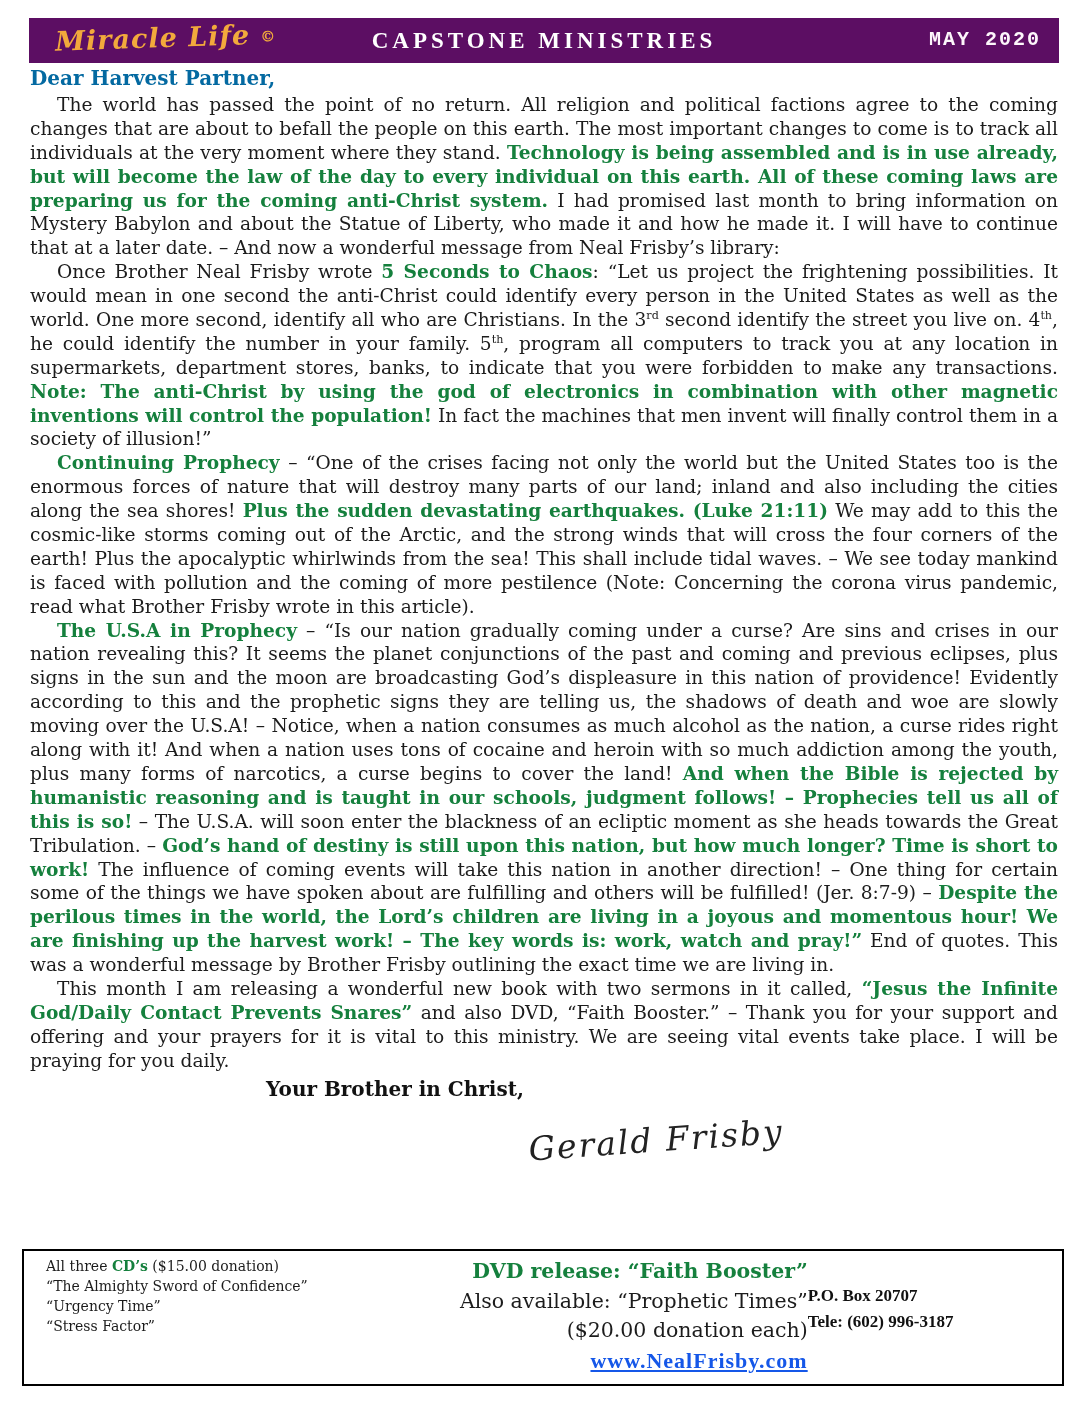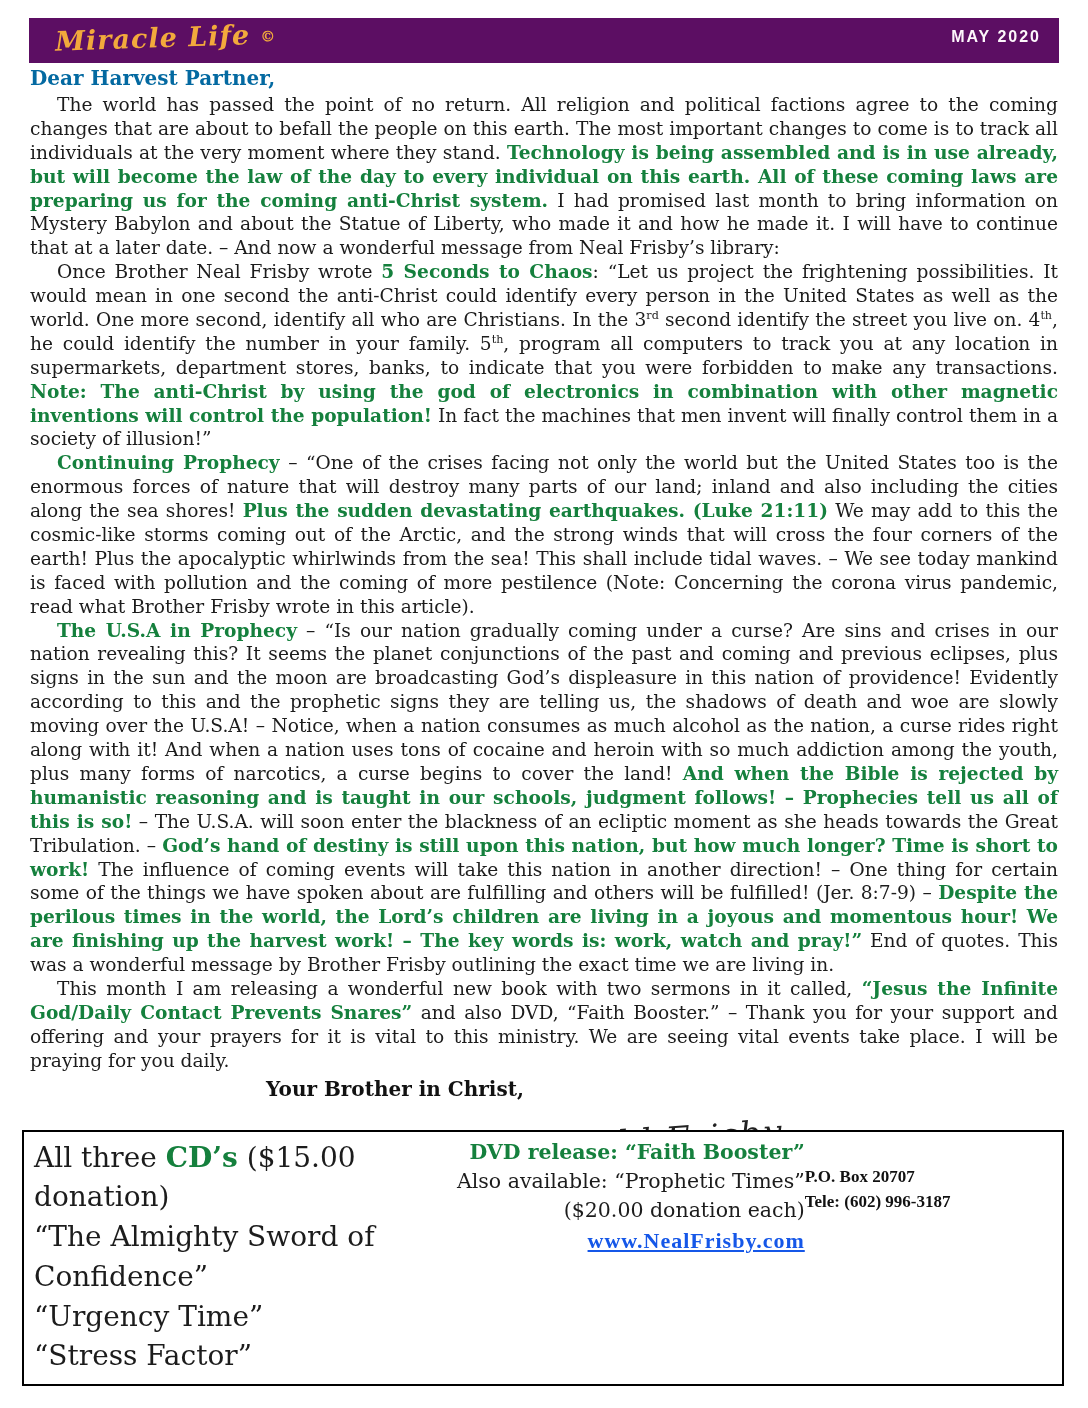--- a/index.html
+++ b/index.html
@@ -29,22 +29,22 @@
   }
   .brand .copy { font-size:15px; font-style:normal; vertical-align:2px; margin-left:10px; letter-spacing:0; }
   .mast-title {
     position:absolute; left:0; right:0; text-align:center;
     font-family:"Liberation Serif", serif;
     font-weight:bold; font-size:23px; letter-spacing:4px;
     color:#ffffff;
   }
   .mast-date {
     position:absolute; right:18px; top:10px;
-    font-family:Liberation Sans, sans-serif;
-    font-weight:bold; font-size:16px; letter-spacing:2px;
+    font-family:Liberation Mono, monospace;
+    font-weight:bold; font-size:20px; letter-spacing:2px;
     color:#fdf6fb;
   }
   
   .letter { position:absolute; top:66px; left:30px; right:30px; }
   .salutation {
     font-weight:bold; font-size:20px; margin-bottom:3px;
     color:#0369a1;
   }
   p.bp {
     font-size:18.6px; line-height:1.285;
@@ -68,21 +68,21 @@
   }
   
   .footer-box {
     position:absolute; left:22px; right:24px; bottom:22px;
     border:2px solid #000;
     min-height:114px;
     display:flex;
     padding:6px 10px 8px 10px;
     background:#fff;
   }
-  .fcol-left { flex:1.3; font-size:28px; line-height:1.42; color:#1c1c1c; }
+  .fcol-left { flex:1.3; font-size:14px; line-height:1.42; color:#1c1c1c;margin-left:12px; }
   .fcol-center { flex:1.35; text-align:right; font-size:20.5px; line-height:1.42; color:#1c1c1c; }
   .fcol-right {
     flex:0.85; text-align:left;
     font-family:"Liberation Serif", serif;
     font-weight:bold; font-size:17px; line-height:1.5;
     color:#111;
     margin-top:26px;
   }
   .site-link {
     display:inline-block; 
@@ -94,20 +94,21 @@
 </style>
 </head>
 <body>
 
 <div class="page">
 
   <div class="masthead">
     <div class="brand">
       <span>Miracle Life</span><span class="copy">©</span>
     </div>
+    <div class="mast-title">CAPSTONE MINISTRIES</div>
     <div class="mast-date">MAY 2020</div>
   </div>
 
   <div class="letter">
     <div class="salutation">Dear Harvest Partner,</div>
     <p class="bp"><span>The world has passed the point of no return. All religion and political factions agree to the coming changes that are about to befall the people on this earth. The most important changes to come is to track all individuals at the very moment where they stand. </span><span class="tp">Technology is being assembled and is in use already, but will become the law of the day to every individual on this earth. All of these coming laws are preparing us for the coming anti-Christ system.</span><span> I had promised last month to bring information on Mystery Babylon and about the Statue of Liberty, who made it and how he made it. I will have to continue that at a later date. – And now a wonderful message from Neal Frisby’s library:</span></p>
     <p class="bp"><span>Once Brother Neal Frisby wrote </span><span class="tp">5 Seconds to Chaos</span><span>: “Let us project the frightening possibilities. It would mean in one second the anti-Christ could identify every person in the United States as well as the world. One more second, identify all who are Christians. In the 3</span><sup>rd</sup><span> second identify the street you live on. 4</span><sup>th</sup><span>, he could identify the number in your family. 5</span><sup>th</sup><span>, program all computers to track you at any location in supermarkets, department stores, banks, to indicate that you were forbidden to make any transactions. </span><span class="tp">Note: The anti-Christ by using the god of electronics in combination with other magnetic inventions will control the population!</span><span> In fact the machines that men invent will finally control them in a society of illusion!”</span></p>
     <p class="bp"><span class="tp">Continuing Prophecy</span><span> – “One of the crises facing not only the world but the United States too is the enormous forces of nature that will destroy many parts of our land; inland and also including the cities along the sea shores! </span><span class="tp">Plus the sudden devastating earthquakes. (Luke 21:11)</span><span> We may add to this the cosmic-like storms coming out of the Arctic, and the strong winds that will cross the four corners of the earth! Plus the apocalyptic whirlwinds from the sea! This shall include tidal waves. – We see today mankind is faced with pollution and the coming of more pestilence  (Note: Concerning the corona virus pandemic, read what Brother Frisby wrote in this article).</span></p>
     <p class="bp"><span class="tp">The U.S.A in Prophecy</span><span> – “Is our nation gradually coming under a curse? Are sins and crises in our nation revealing this? It seems the planet conjunctions of the past and coming and previous eclipses, plus signs in the sun and the moon are broadcasting God’s displeasure in this nation of providence! Evidently according to this and the prophetic signs they are telling us, the shadows of death and woe are slowly moving over the U.S.A! – Notice, when a nation consumes as much alcohol as the nation, a curse rides right along with it! And when a nation uses tons of cocaine and heroin with so much addiction among the youth, plus many forms of narcotics, a curse begins to cover the land! </span><span class="tp">And when the Bible is rejected by humanistic reasoning and is taught in our schools, judgment follows! – Prophecies tell us all of this is so!</span><span> – The U.S.A. will soon enter the blackness of an ecliptic moment as she heads towards the Great Tribulation. – </span><span class="tp">God’s hand of destiny is still upon this nation, but how much longer? Time is short to work!</span><span> The influence of coming events will take this nation in another direction! – One thing for certain some of the things we have spoken about are fulfilling and others will be fulfilled! (Jer. 8:7-9) – </span><span class="tp">Despite the perilous times in the world, the Lord’s children are living in a joyous and momentous hour! We are finishing up the harvest work! – The key words is: work, watch and pray!”</span><span> End of quotes. This was a wonderful message by Brother Frisby outlining the exact time we are living in.</span></p>
     <p class="bp"><span>This month I am releasing a wonderful new book with two sermons in it called, </span><span class="tp">“Jesus the Infinite God/Daily Contact Prevents Snares”</span><span> and also DVD, “Faith Booster.” – Thank you for your support and offering and your prayers for it is vital to this ministry. We are seeing vital events take place.   I will be praying for you daily.</span></p>

